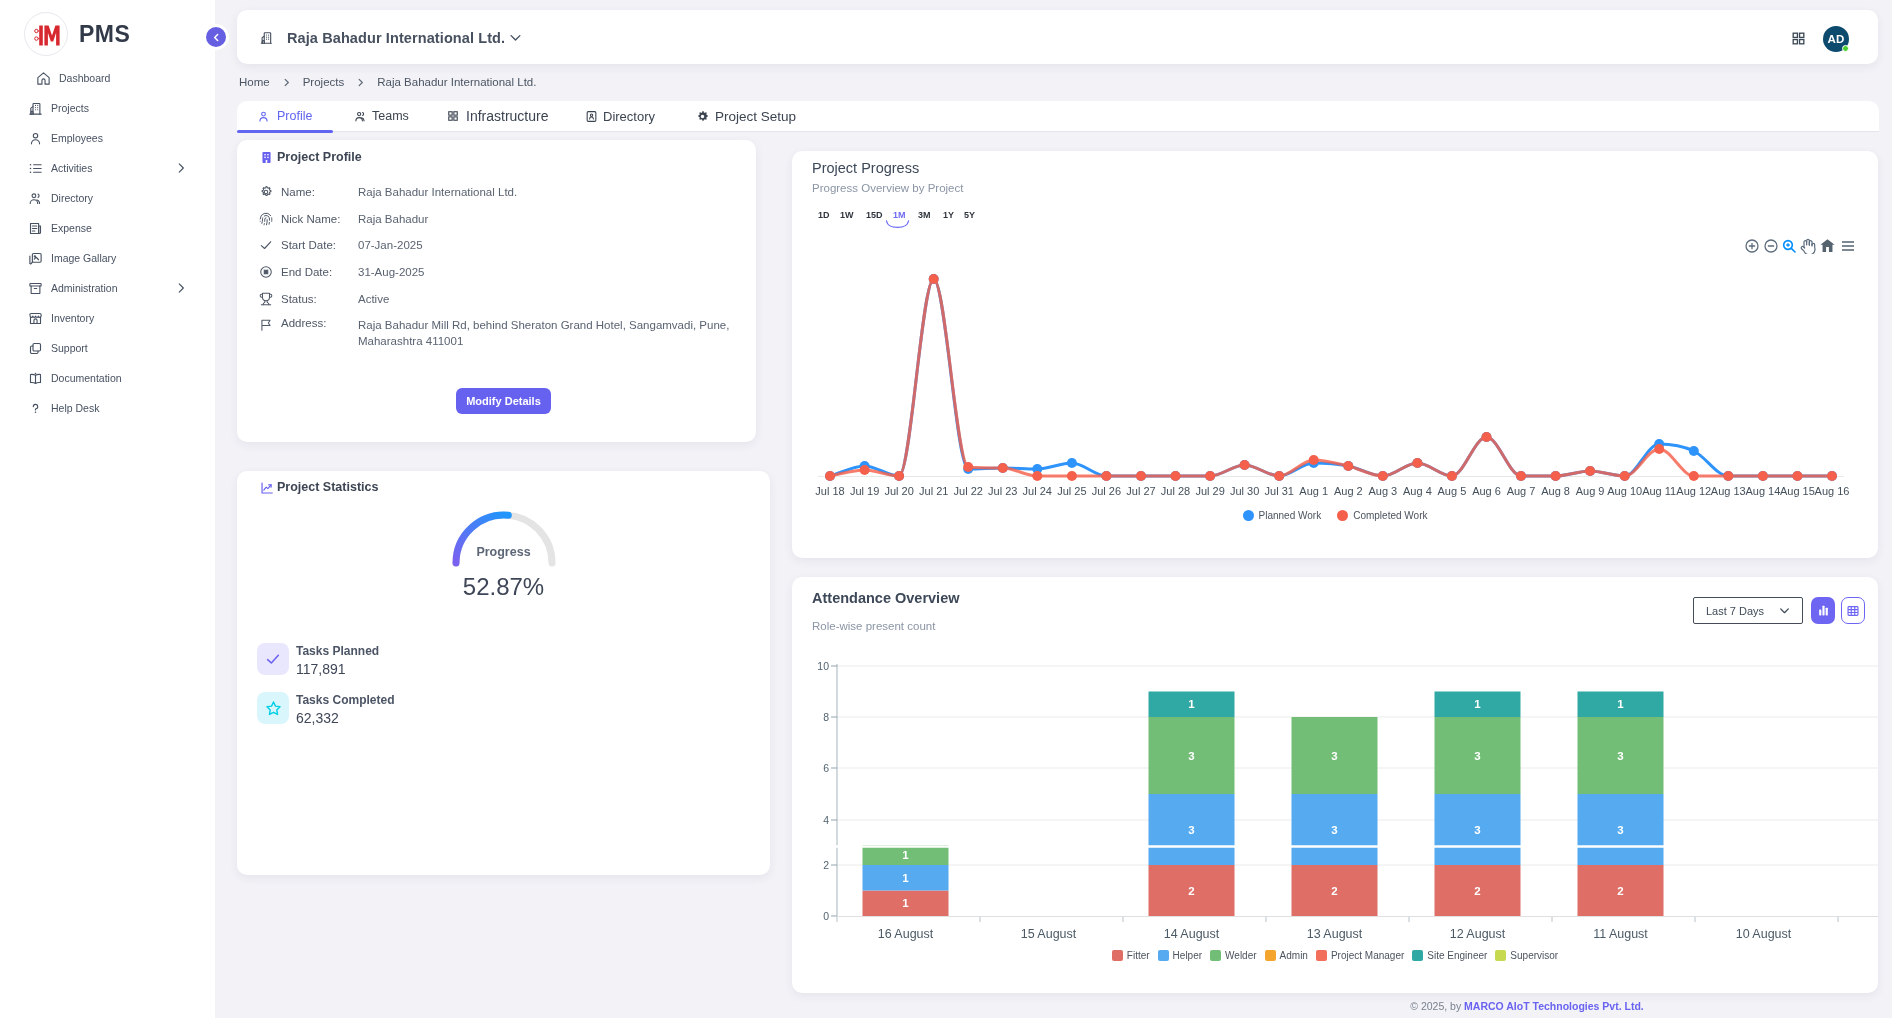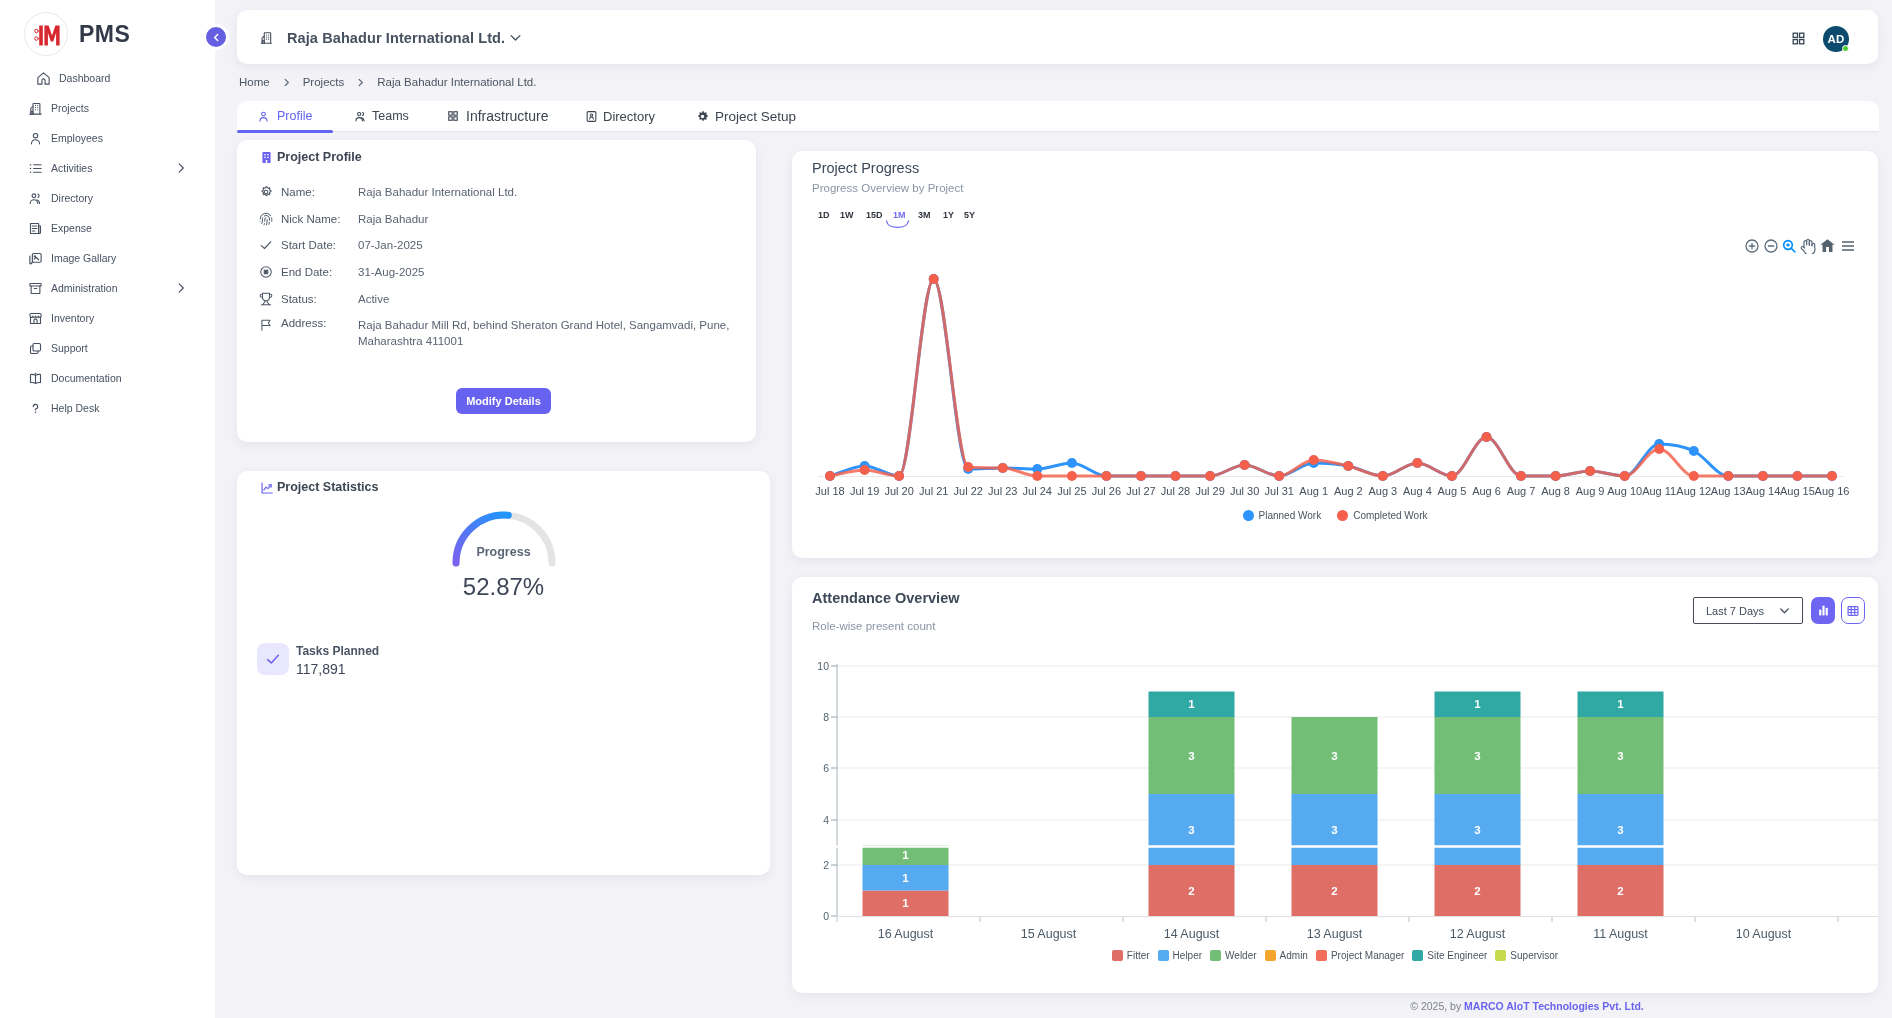--- a/index.html
+++ b/index.html
@@ -284,20 +284,31 @@
 
   <div class="abs" style="left:20px;top:172px;width:300px;display:flex">
     <div style="width:32px;height:32px;border-radius:8px;background:#e9e7fd;display:flex;align-items:center;justify-content:center">
       <svg width="16" height="16" viewBox="0 0 24 24" fill="none" stroke="#6e63f1" stroke-width="2.4" stroke-linecap="round" stroke-linejoin="round">
           <path d="M4 13 L9.5 18 L20 6.5"></path>
         </svg>
     </div>
     <div style="margin-left:7px">
       <div style="font-size:12px;font-weight:700;color:#4c5565;padding-top:1px">Tasks Planned</div>
       <div style="font-size:14px;color:#3e4657;margin-top:3px">117,891</div>
+    </div>
+  </div>
+  <div class="abs" style="left:20px;top:221px;width:300px;display:flex">
+    <div style="width:32px;height:32px;border-radius:8px;background:#d8f6fb;display:flex;align-items:center;justify-content:center">
+      <svg width="17" height="17" viewBox="0 0 24 24" fill="none" stroke="#00cfe8" stroke-width="2" stroke-linecap="round" stroke-linejoin="round">
+          <path d="M12 2.8 L14.8 8.6 L21.2 9.5 L16.6 14 L17.7 20.4 L12 17.4 L6.3 20.4 L7.4 14 L2.8 9.5 L9.2 8.6 Z"></path>
+        </svg>
+    </div>
+    <div style="margin-left:7px">
+      <div style="font-size:12px;font-weight:700;color:#4c5565;padding-top:1px">Tasks Completed</div>
+      <div style="font-size:14px;color:#3e4657;margin-top:3px">62,332</div>
     </div>
   </div>
 </div>
 
 <div class="card" style="left:792px;top:151px;width:1086px;height:407px;overflow:hidden">
   <div class="abs" style="left:20px;top:9px;font-size:14.5px;font-weight:400;color:#3d4858">Project Progress</div>
   <div class="abs" style="left:20px;top:31px;font-size:11.5px;color:#8b95a5">Progress Overview by Project</div>
   <div class="abs" style="left:0;top:59px;width:220px;height:15px;font-size:9px;font-weight:700;color:#30353e">
     <span class="abs" style="left:26px">1D</span>
     <span class="abs" style="left:48px">1W</span>

